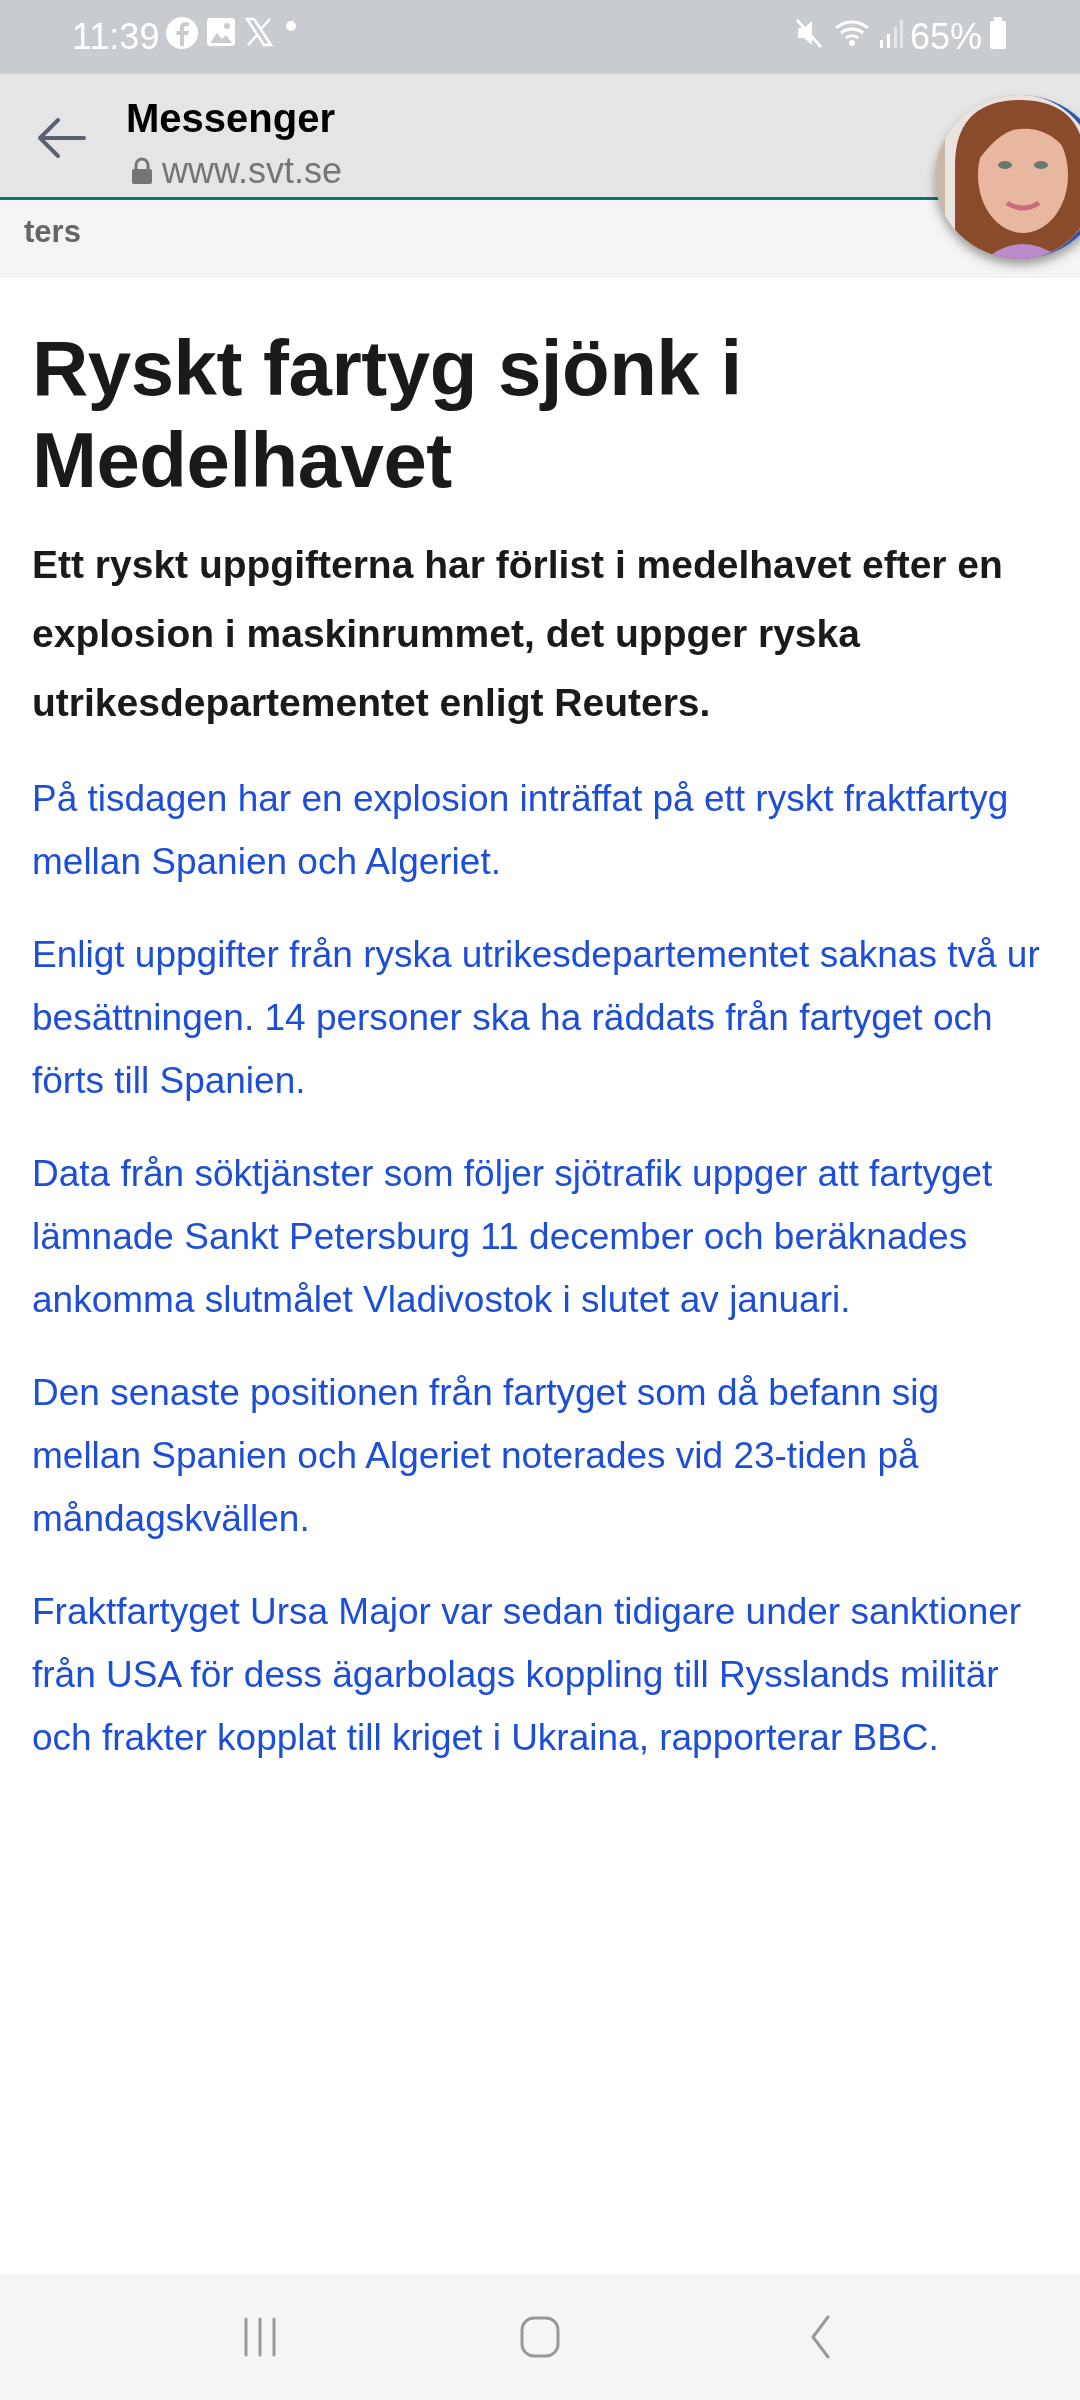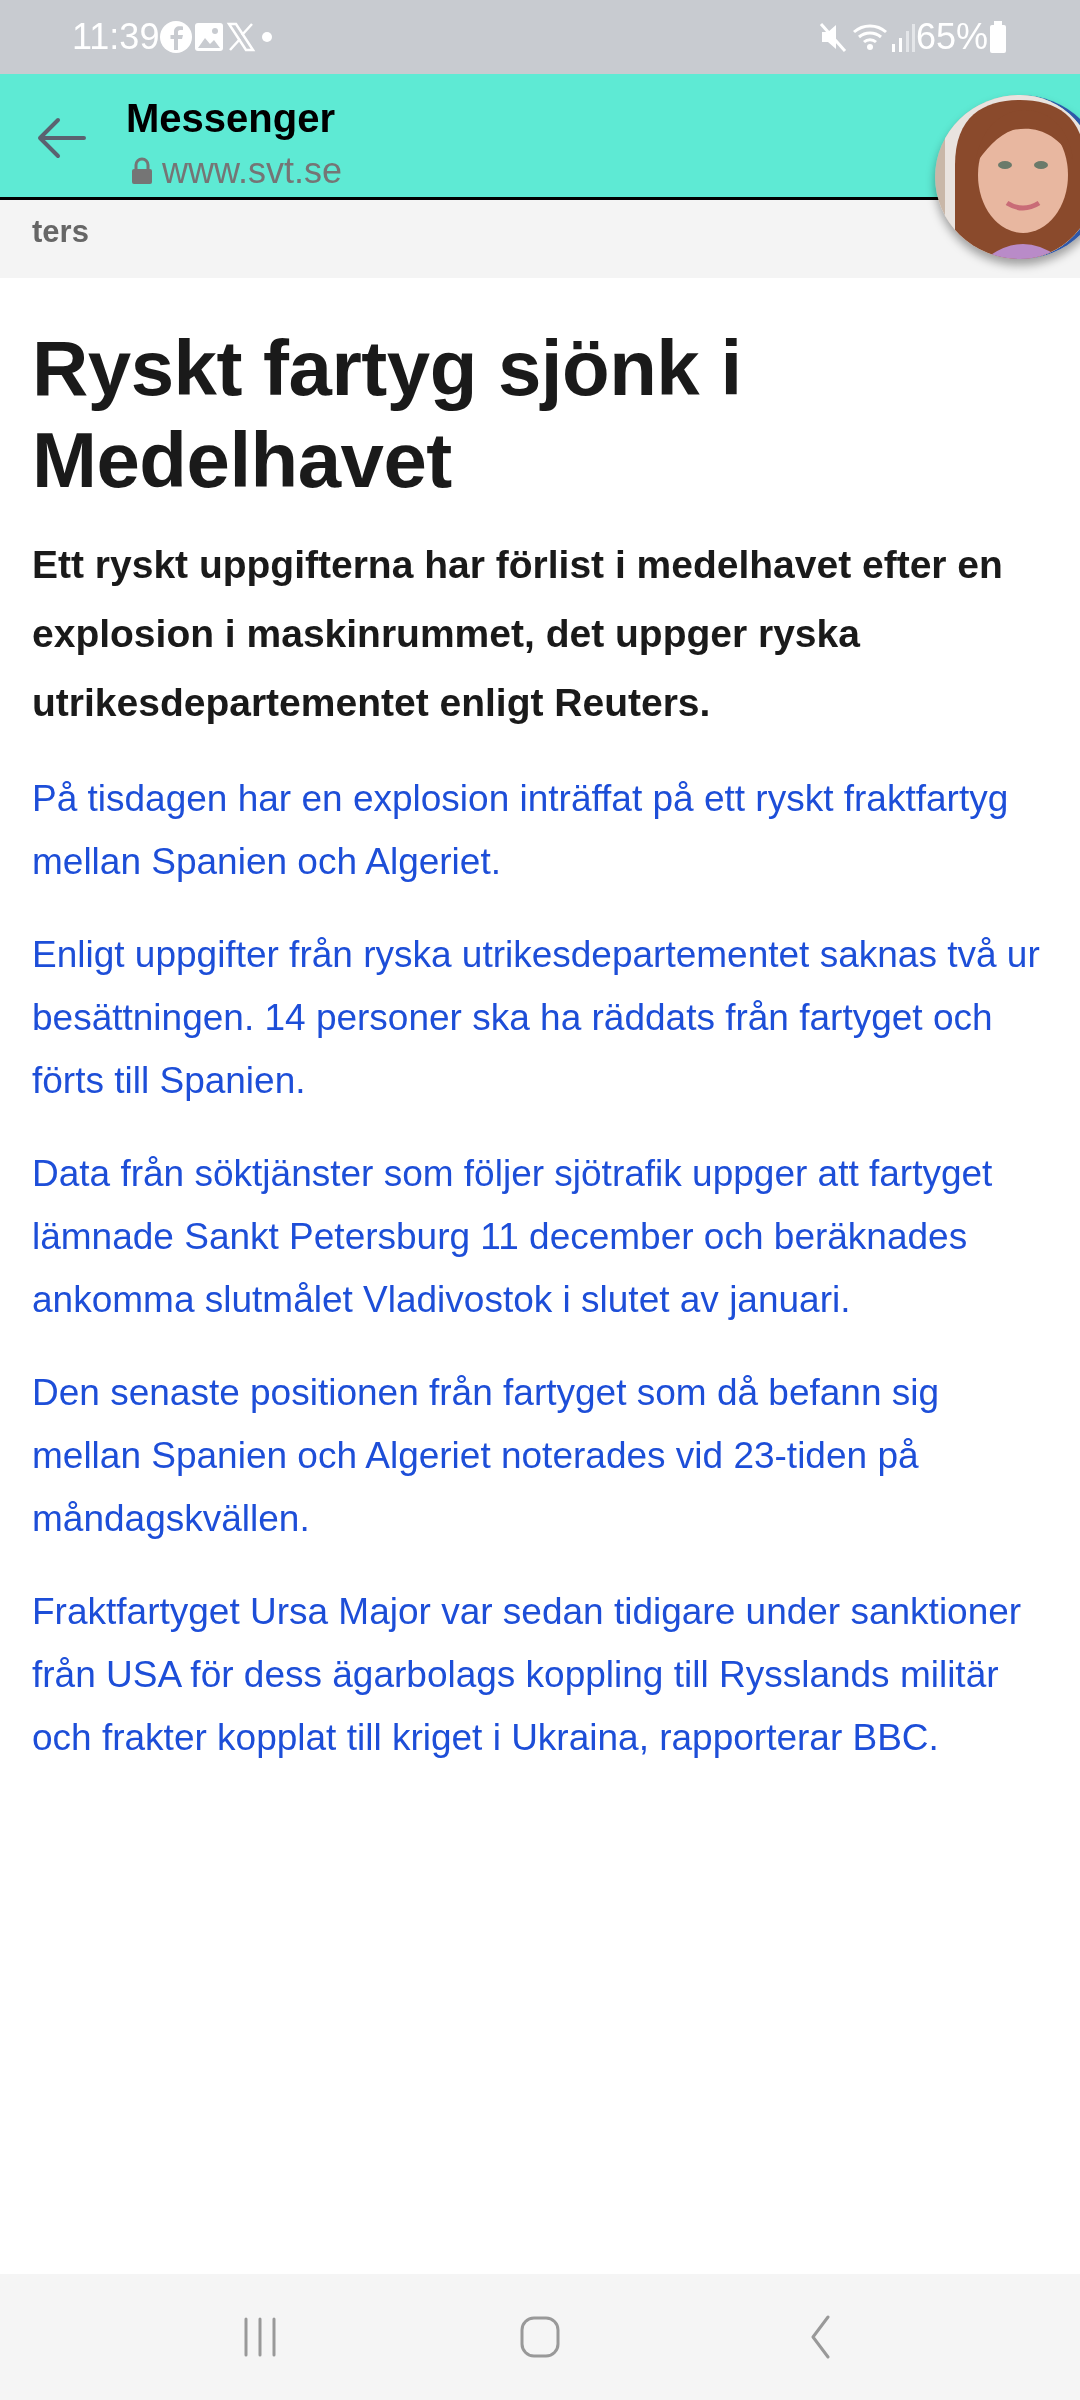--- a/index.html
+++ b/index.html
@@ -1,25 +1,25 @@
 <!DOCTYPE html>
 <html><head>
 <meta charset="utf-8">
 <style>
   * { box-sizing: border-box; margin: 0; padding: 0; }
   html, body { width: 1080px; height: 2400px; overflow: hidden; background: #ffffff; font-family: "Liberation Sans", sans-serif; }
   .status-bar { position: absolute; top: 0; left: 0; width: 1080px; height: 74px; background: #c8cbd0; color: #ffffff; display: flex; align-items: center; justify-content: space-between; padding: 0 72px; font-size: 36px; }
-  .status-left, .status-right { display: flex; align-items: center; gap: 0; }
+  .status-left, .status-right { display: flex; align-items: flex-start; gap: 6px; }
   .status-icon { display: inline-flex; align-items: center; justify-content: center; }
-  .header { position: absolute; top: 74px; left: 0; width: 1080px; height: 126px; background: #5eead4; border-bottom: 3px solid #000000; }
+  .header { position: absolute; top: 74px; left: 0; width: 1080px; height: 126px; background: #e5e5e5; border-bottom: 3px solid #0f766e; }
   .back-btn { position: absolute; left: 30px; top: 32px; width: 64px; height: 64px; display: flex; align-items: center; justify-content: center; }
   .app-title { position: absolute; left: 126px; top: 22px; font-size: 40px; font-weight: bold; color: #000; }
   .url-row { position: absolute; left: 130px; top: 76px; display: flex; align-items: center; gap: 8px; font-size: 36px; color: #757575; }
   .avatar { position: absolute; left: 935px; top: 95px; width: 170px; height: 164px; border-radius: 50%; overflow: hidden; box-shadow: 0 6px 10px rgba(0,0,0,0.35); border-right: 8px solid #2f58a8; z-index: 5; }
-  .sub-nav { position: absolute; top: 200px; left: 0; width: 1080px; height: 78px; background: #f4f4f4; padding-left: 32px; font-size: 31px; font-weight: bold; color: #666; line-height: 64px; }
+  .sub-nav { position: absolute; top: 200px; left: 0; width: 1080px; height: 78px; background: #f4f4f4; padding-left: 24px; font-size: 31px; font-weight: bold; color: #666; line-height: 64px; }
   .article { position: absolute; top: 278px; left: 0; width: 1080px; padding: 0 32px; }
   .headline { margin-top: 44px; font-size: 78px; font-weight: bold; line-height: 92px; color: #1a1a1a; letter-spacing: -0.5px; }
   .meta { margin-top: 20px; font-size: 30px; color: #333; }
   .meta .pub { color: #777; margin-left: 30px; }
   .lead { margin-top: 24px; font-size: 39px; font-weight: bold; line-height: 69px; color: #1a1a1a; }
   .para { margin-top: 30px; font-size: 37px; line-height: 63px; color: #1d4ed8; }
   .nav-bar { position: absolute; top: 2274px; left: 0; width: 1080px; height: 126px; background: #f5f5f5; display: flex; align-items: center; justify-content: space-around; padding: 0 120px; }
   .nav-btn { width: 100px; height: 80px; display: flex; align-items: center; justify-content: center; }
 </style>
 </head>

